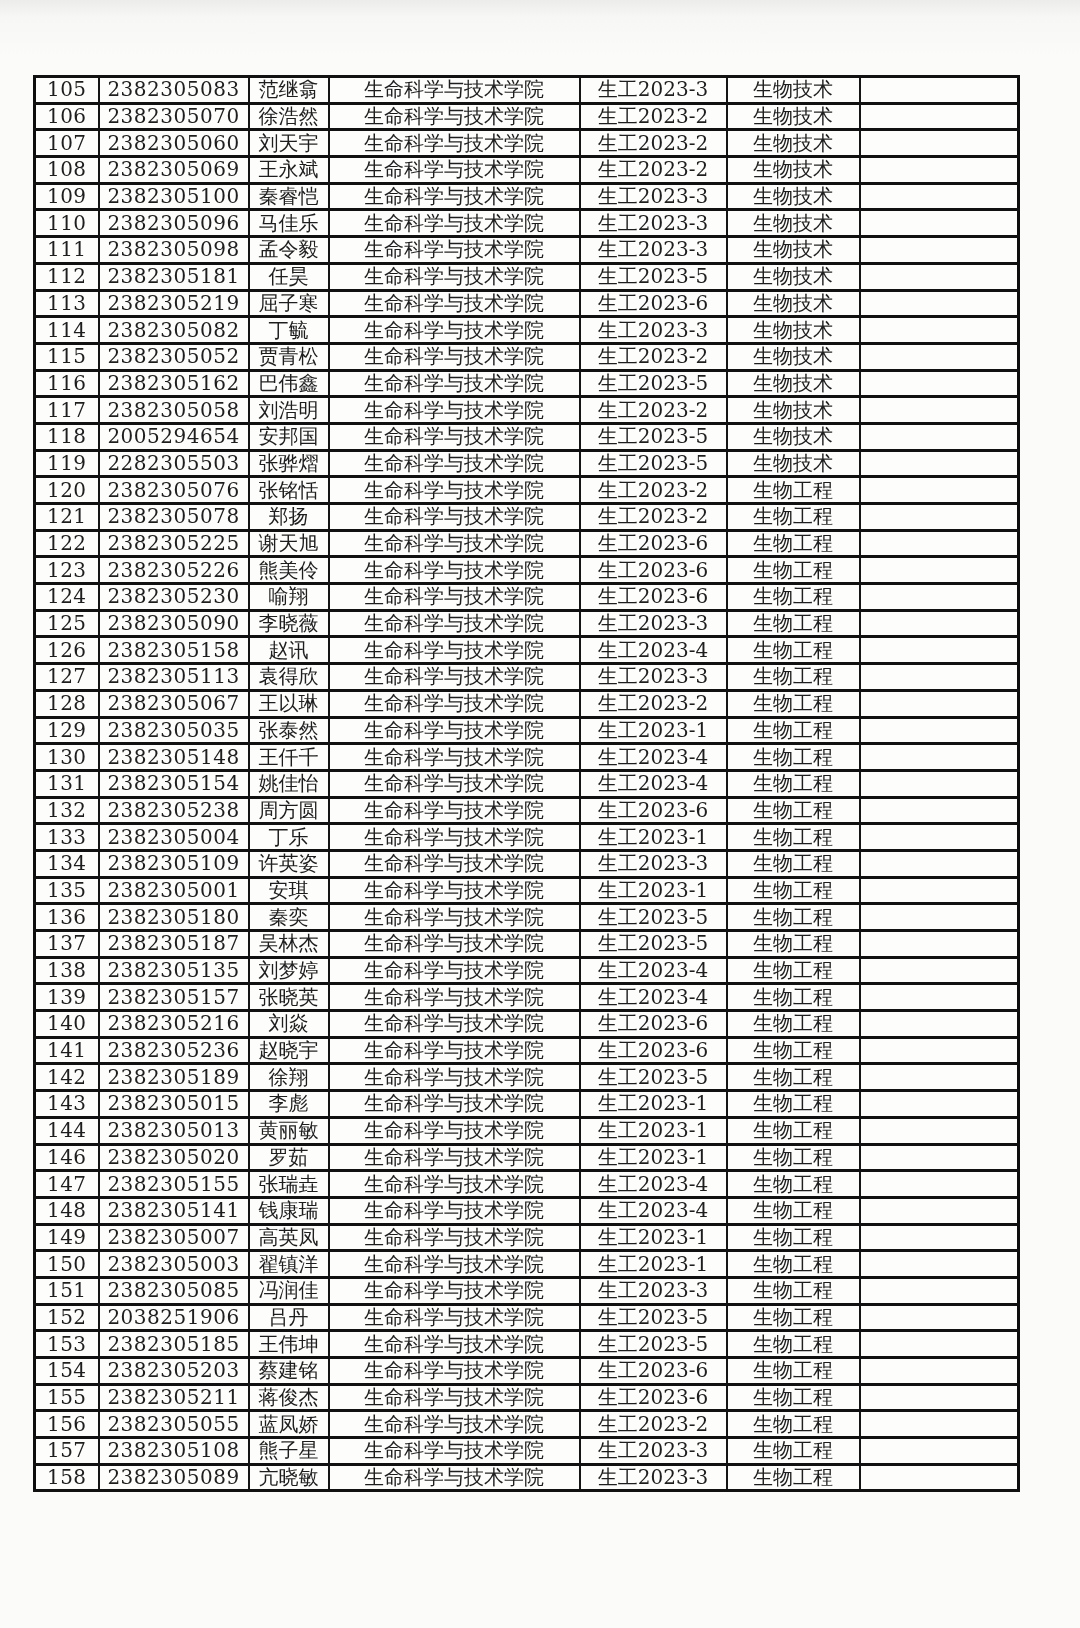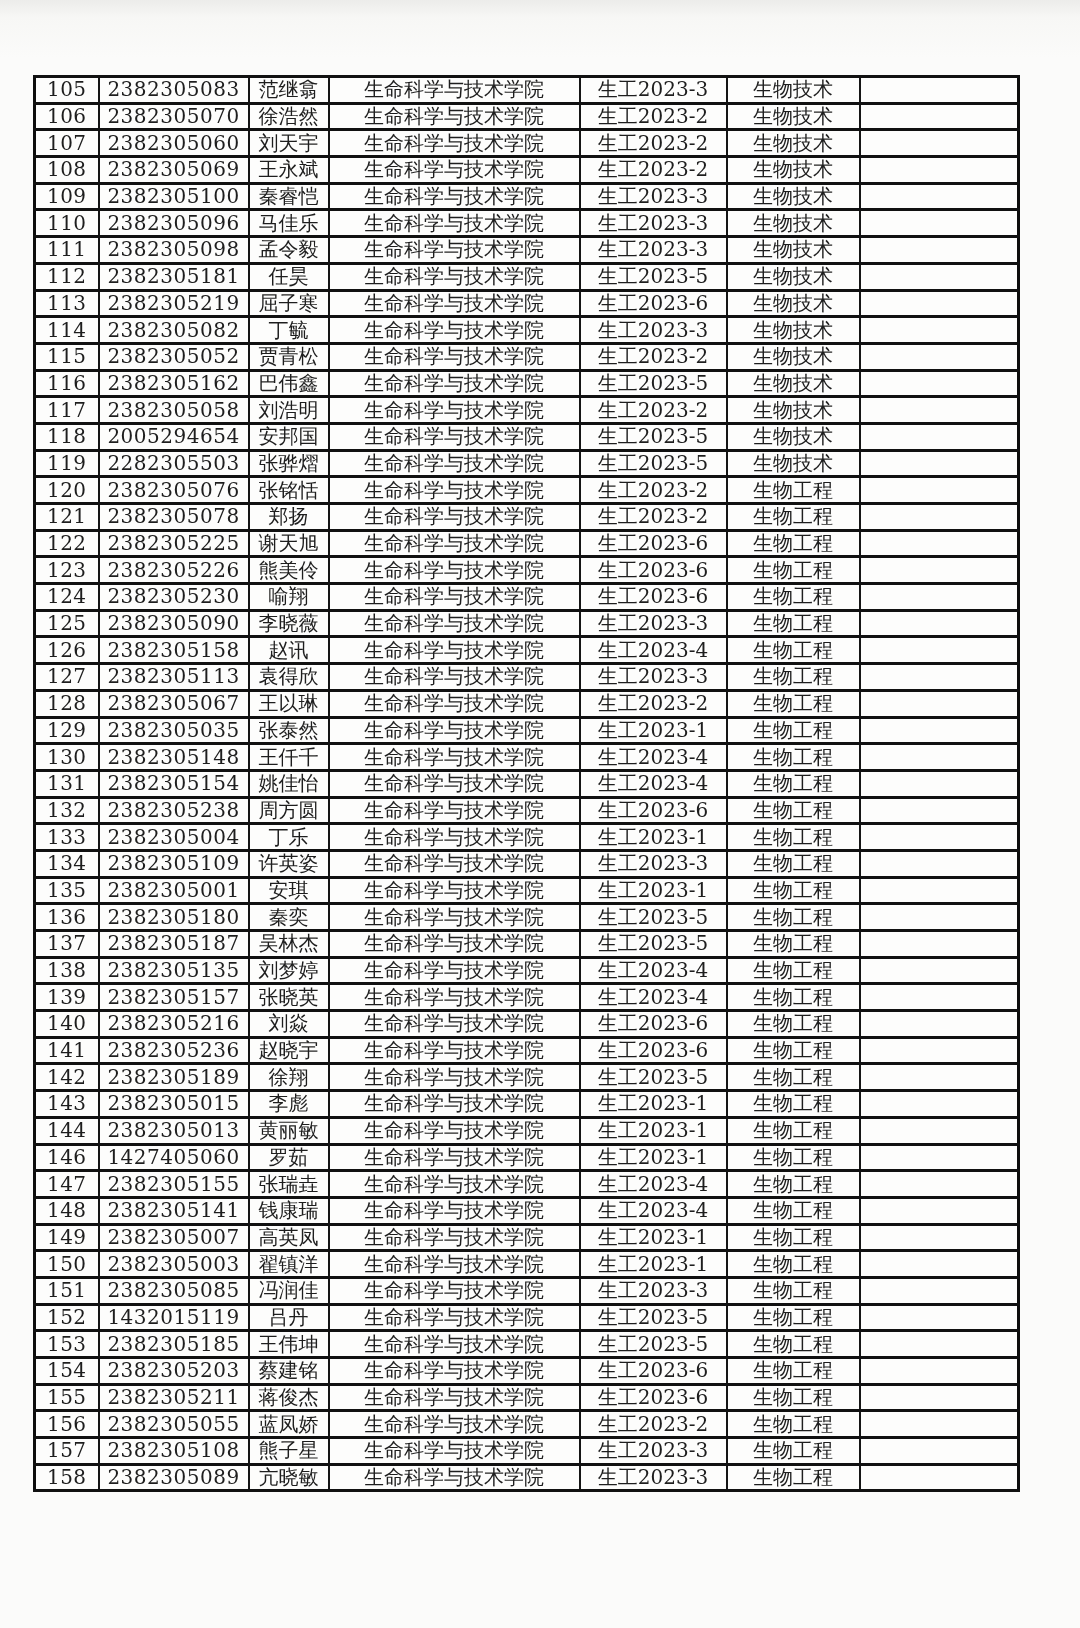--- a/index.html
+++ b/index.html
@@ -435,21 +435,21 @@
           <td class="col-0">144</td>
           <td class="col-1">2382305013</td>
           <td class="col-2">黄丽敏</td>
           <td class="col-3">生命科学与技术学院</td>
           <td class="col-4">生工2023-1</td>
           <td class="col-5">生物工程</td>
           <td class="col-6"></td>
         </tr>
         <tr>
           <td class="col-0">146</td>
-          <td class="col-1">1427405060</td>
+          <td class="col-1">2382305020</td>
           <td class="col-2">罗茹</td>
           <td class="col-3">生命科学与技术学院</td>
           <td class="col-4">生工2023-1</td>
           <td class="col-5">生物工程</td>
           <td class="col-6"></td>
         </tr>
         <tr>
           <td class="col-0">147</td>
           <td class="col-1">2382305155</td>
           <td class="col-2">张瑞垚</td>
@@ -489,21 +489,21 @@
           <td class="col-0">151</td>
           <td class="col-1">2382305085</td>
           <td class="col-2">冯润佳</td>
           <td class="col-3">生命科学与技术学院</td>
           <td class="col-4">生工2023-3</td>
           <td class="col-5">生物工程</td>
           <td class="col-6"></td>
         </tr>
         <tr>
           <td class="col-0">152</td>
-          <td class="col-1">1432015119</td>
+          <td class="col-1">2038251906</td>
           <td class="col-2">吕丹</td>
           <td class="col-3">生命科学与技术学院</td>
           <td class="col-4">生工2023-5</td>
           <td class="col-5">生物工程</td>
           <td class="col-6"></td>
         </tr>
         <tr>
           <td class="col-0">153</td>
           <td class="col-1">2382305185</td>
           <td class="col-2">王伟坤</td>

